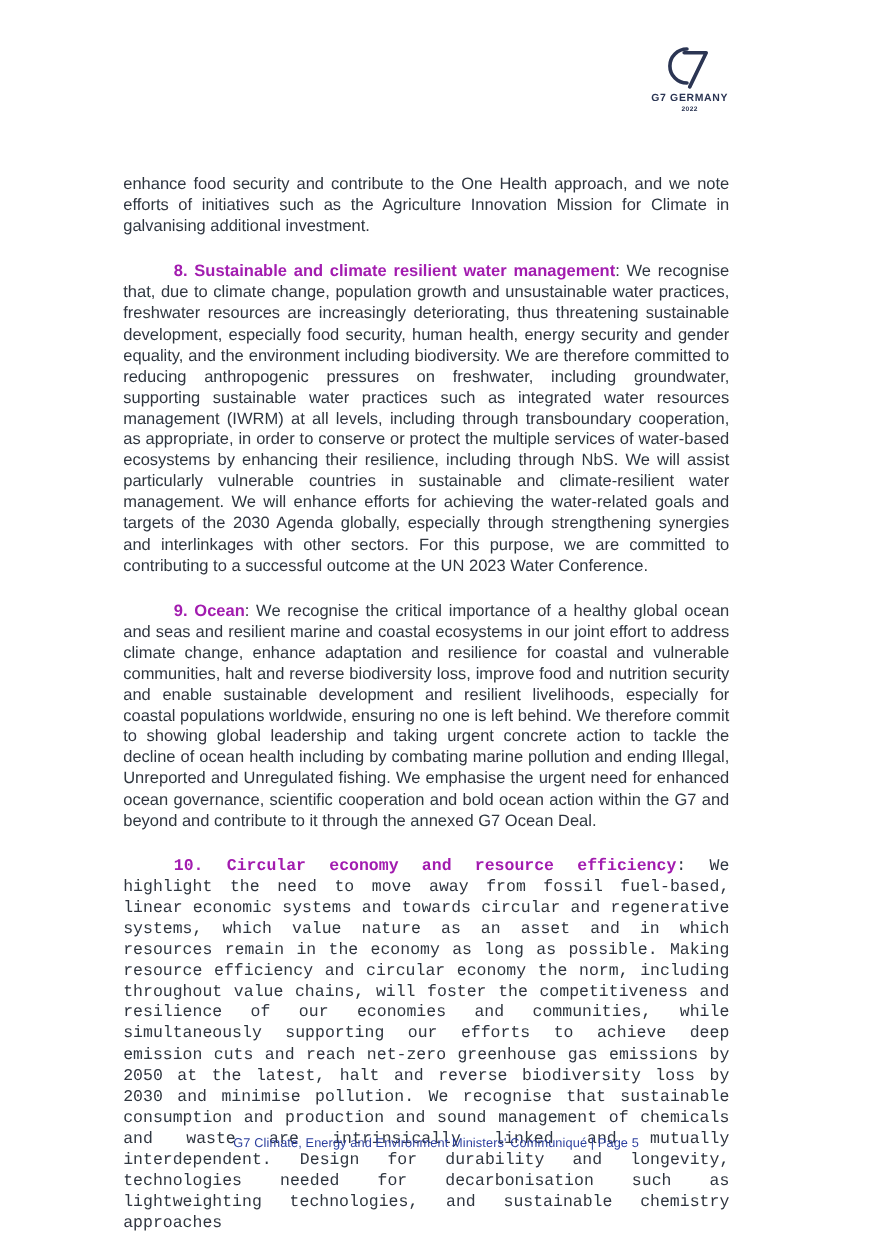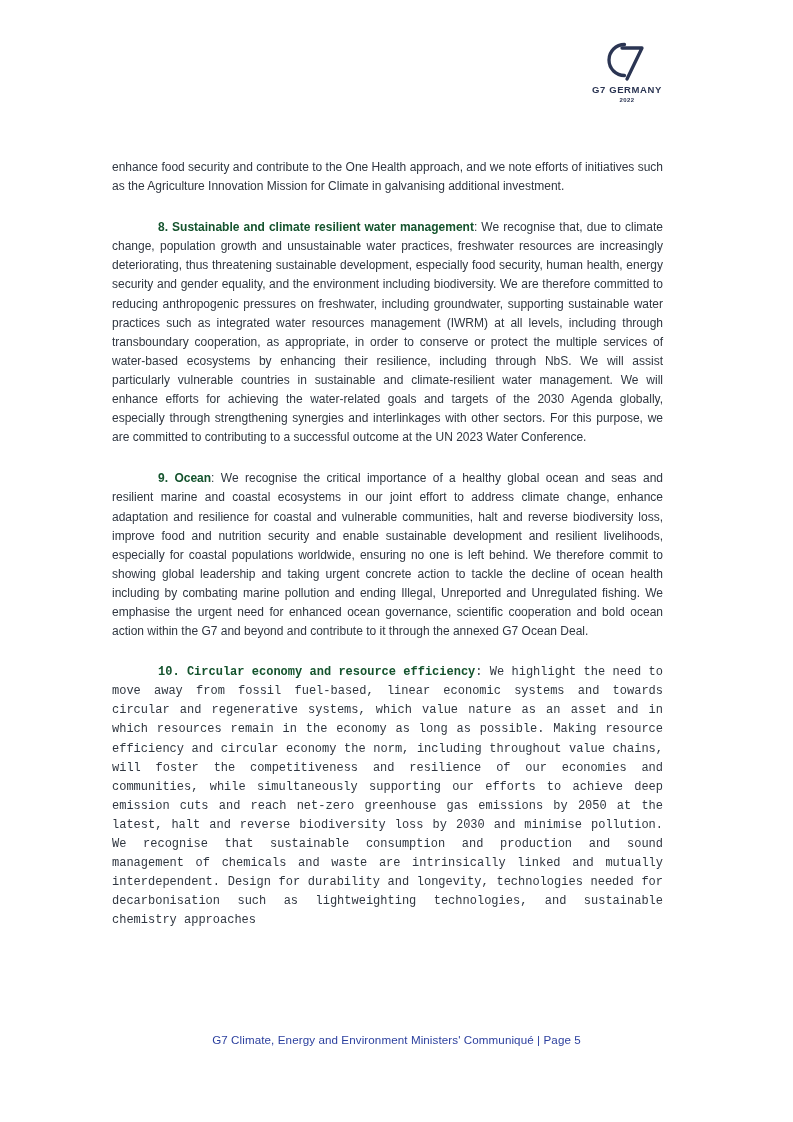--- a/index.html
+++ b/index.html
@@ -57,33 +57,33 @@
 
   
   .content {
     position: absolute;
     left: 112px;
     top: 158px;
     width: 551px;
   }
   .para {
     margin: 0 0 22px 0;
-    font-size: 12px;
+    font-size: 15px;
     line-height: 19.1px;
     color: #2f3640;
     text-align: justify;
     text-justify: inter-word;
     hyphens: none;
   }
   .para.indent {
     text-indent: 46px;
   }
   .para .lead {
     font-weight: bold;
-    color: #14532d;
+    color: #a21caf;
   }
   .para:last-child {
     margin-bottom: 0;
     font-family: Liberation Mono, monospace;
   }
 
   
   .footer {
     position: absolute;
     left: 112px;

